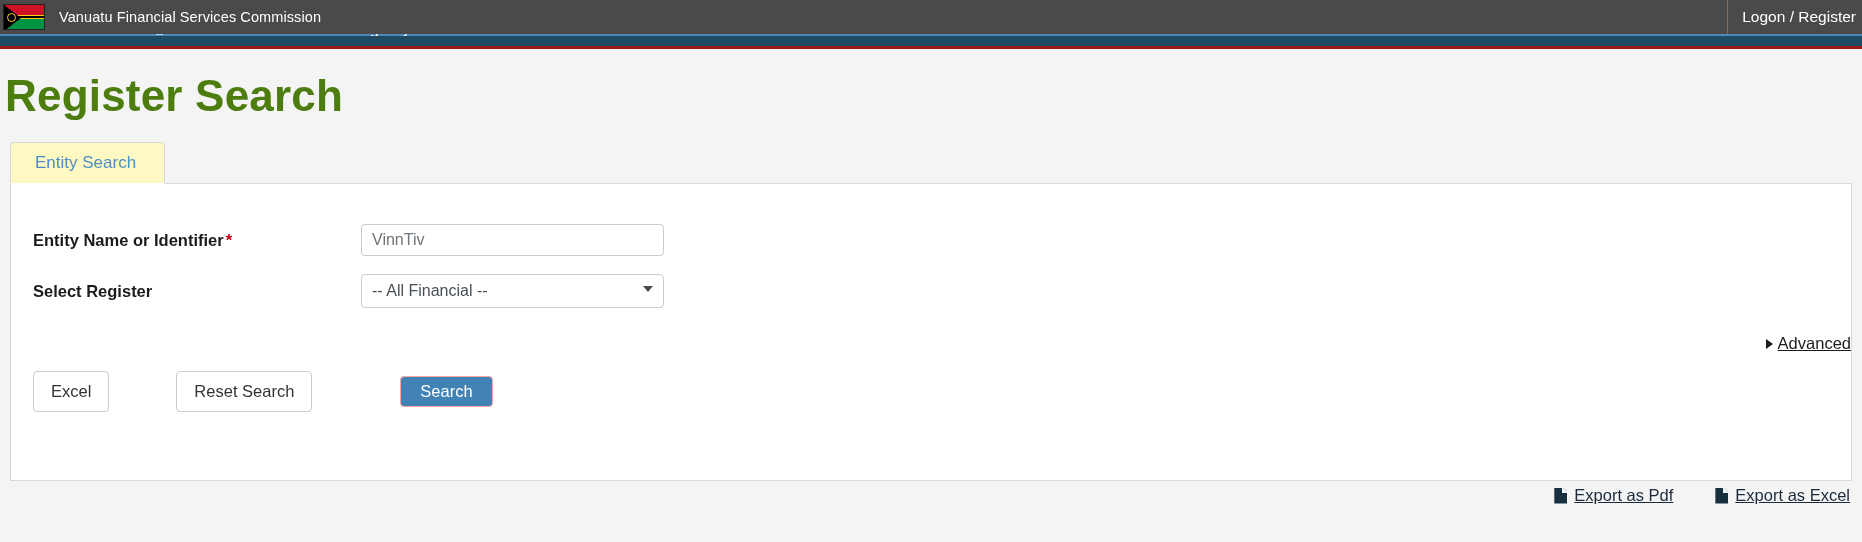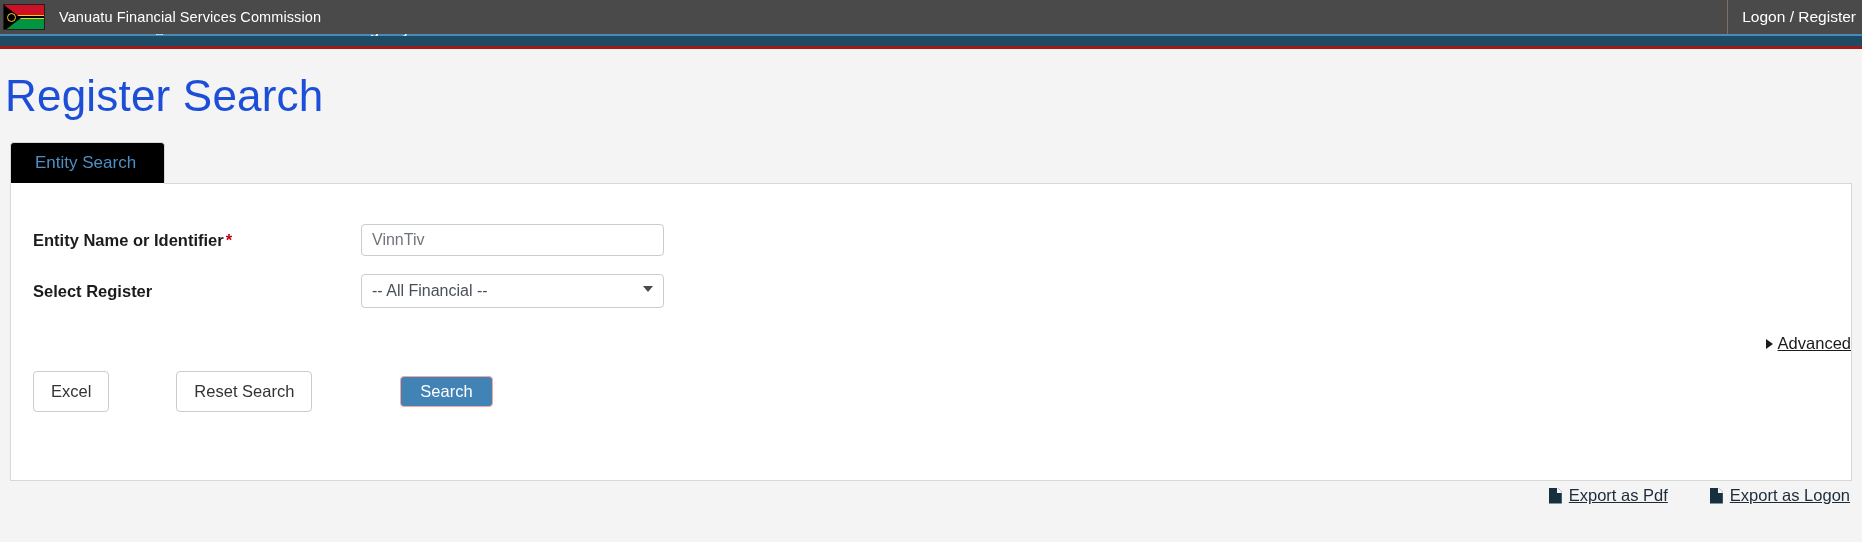--- a/index.html
+++ b/index.html
@@ -103,37 +103,37 @@
   }
 
   
   .page {
     position: absolute; top: 49px; left: 0;
     width: 1862px; height: 493px;
     background: #f4f4f4;
   }
   .page-title {
     font-size: 44px;
-    font-weight: 400;
-    color: #1d4ed8;
+    font-weight: 700;
+    color: #4d7c0f;
     margin: 22px 0 0 5px;
     line-height: 1.12;
     letter-spacing: 0.2px;
   }
 
   
   .tabs {
     margin: 22px 0 0 10px;
     display: flex; align-items: flex-end;
     height: 42px;
     position: relative;
     z-index: 2;
   }
   .tab {
-    background: #000000;
+    background: #fef9c3;
     border: 1px solid #d8d8d8;
     border-bottom: 1px solid #ffffff;
     padding: 10px 28px 10px 24px;
     font-size: 17px;
     color: #4d8fc4;
     border-radius: 4px 4px 0 0;
     cursor: pointer;
     line-height: 1.2;
   }
 
@@ -336,17 +336,17 @@
 
   </div>
 
   <div class="export-row">
     <a class="export-link">
       <span class="doc-icon"></span>
       <span class="lbl">Export as Pdf</span>
     </a>
     <a class="export-link">
       <span class="doc-icon"></span>
-      <span class="lbl">Export as Logon</span>
+      <span class="lbl">Export as Excel</span>
     </a>
   </div>
 
 </div>
 
 </body></html>

